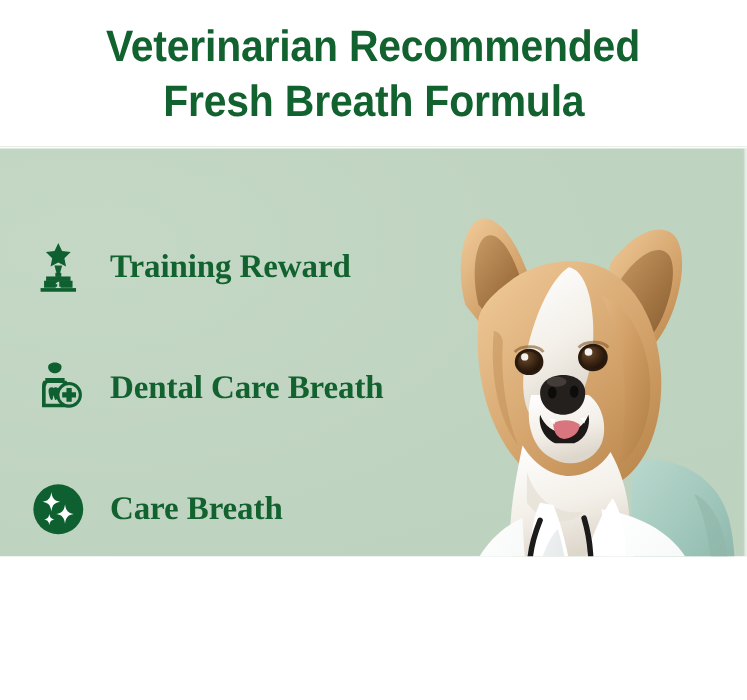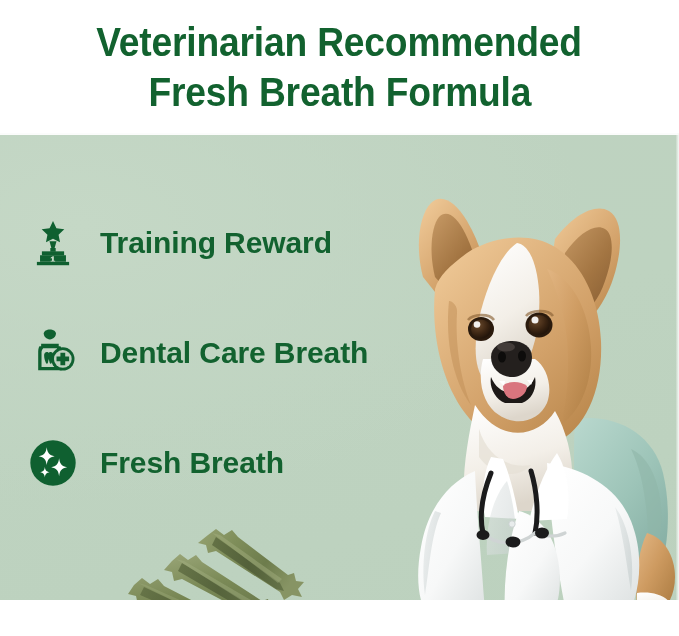--- a/index.html
+++ b/index.html
@@ -6,21 +6,21 @@
     margin: 0;
     padding: 0;
     background: #ffffff;
   }
   body {
     font-family: "Liberation Sans", sans-serif;
   }
   #ad-root {
     position: relative;
     width: 679px;
-    height: 600px;
+    height: 506px;
     overflow: hidden;
     background: #ffffff;
   }
 
   
   .header {
     position: absolute;
     left: 0;
     top: 0;
     width: 679px;
@@ -87,21 +87,21 @@
     height: 54px;
     flex: 0 0 54px;
     display: flex;
     align-items: center;
     justify-content: center;
   }
   .feature-icon svg { display: block; }
   .feature-label {
     margin-left: 20px;
     color: #12622f;
-    font-family: Liberation Sans, sans-serif;
+    font-family: Liberation Serif, serif;
     font-weight: bold;
     font-size: 30px;
     line-height: 32px;
     letter-spacing: -0.1px;
     white-space: nowrap;
   }
 
   
   .chews {
     position: absolute;
@@ -207,21 +207,21 @@
                        C32.8 35.0 30.8 32.6 25.0 31.6
                        C30.8 30.6 32.8 28.2 33.6 22.0 Z"></path>
 
               <path d="M18.2 31.4 C18.7 35.0 19.9 36.4 23.3 37.0
                        C19.9 37.6 18.7 39.0 18.2 42.6
                        C17.7 39.0 16.5 37.6 13.1 37.0
                        C16.5 36.4 17.7 35.0 18.2 31.4 Z"></path>
             </g>
           </svg>
         </span>
-        <span class="feature-label">Fresh Breath</span>
+        <span class="feature-label">Care Breath</span>
       </div>
     </div>
 
     <div class="chews">
       <svg viewBox="0 0 230 115" width="230" height="115" aria-hidden="true">
         <defs>
           <linearGradient id="chewA" x1="0" y1="0" x2="1" y2="0.5">
             <stop offset="0%" stop-color="#96a272"></stop>
             <stop offset="35%" stop-color="#7f8e5a"></stop>
             <stop offset="70%" stop-color="#6d7c4c"></stop>

